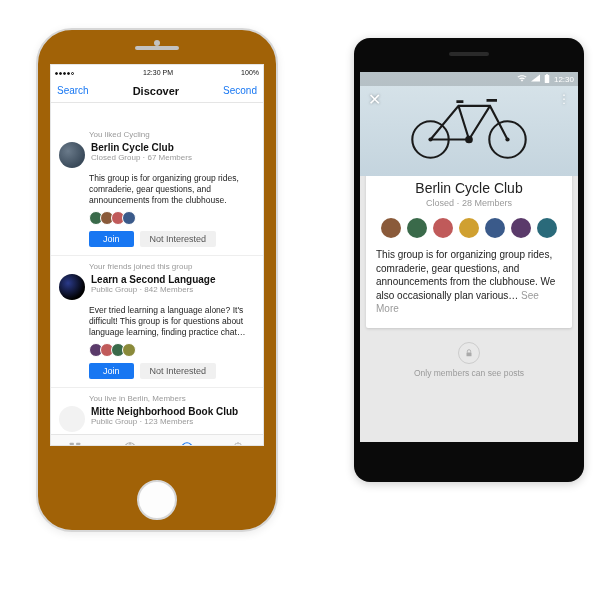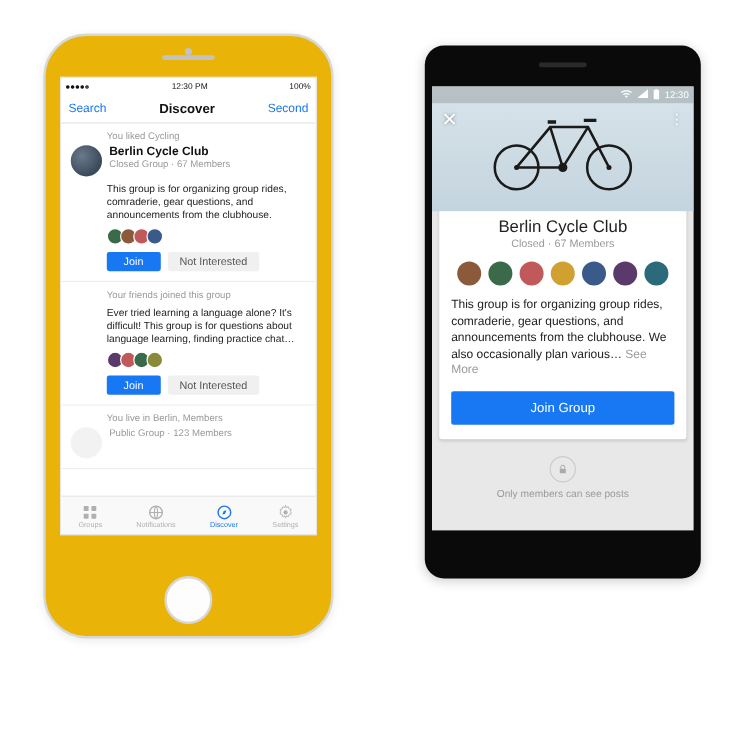--- a/index.html
+++ b/index.html
@@ -7,21 +7,21 @@
     width: 616px; height: 616px;
     background: #fff;
     font-family: -apple-system, "Helvetica Neue", Arial, sans-serif;
     position: relative; overflow: hidden;
   }
 
   
   .iphone {
     position: absolute; left: 36px; top: 28px;
     width: 242px; height: 504px;
-    background: #eab308;
+    background: #a16207;
     border: 2px solid #d7d7d7;
     border-radius: 36px;
     display: flex; flex-direction: column; align-items: center;
     box-shadow: 0 2px 8px rgba(0,0,0,0.08);
   }
   .iphone .speaker { width: 44px; height: 4px; background: #c2c2c2; border-radius: 2px; margin-top: 16px; }
   .iphone .camera  { width: 6px; height: 6px; background: #c2c2c2; border-radius: 50%; position: absolute; top: 10px; }
   .iphone .home    { width: 40px; height: 40px; border: 2px solid #d7d7d7; border-radius: 50%; background: #fdfdfd; position: absolute; bottom: 10px; }
 
   .iphone .screen {
@@ -37,21 +37,21 @@
   .ios-statusbar .dots span { width:3px;height:3px;border:0.5px solid #111;border-radius:50%;display:inline-block;margin-right:1px;background:#111;}
   .ios-statusbar .dots span.empty{background:transparent;}
 
   .ios-nav {
     height: 24px; border-bottom: 1px solid #e5e5e5;
     display: flex; justify-content: space-between; align-items: center; padding: 0 6px;
   }
   .ios-nav .link { color: #1877f2; font-size: 10px; }
   .ios-nav .title { font-size: 11px; font-weight: 600; color:#111;}
 
-  .ios-content { height: 310px; overflow: hidden; }
+  .ios-content { height: 310px; overflow: hidden; margin-top: 21px; }
   .card { padding: 6px 8px 8px 8px; border-bottom: 1px solid #eee; }
   .card .reason { font-size: 8px; color: #9a9a9a; margin: 0 0 3px 30px; }
   .card .row1 { display:flex; gap:6px; align-items: flex-start;}
   .card .avatar {
     width: 26px; height: 26px; border-radius: 50%; flex: none;
   }
   .card .avatar.a1 { background: radial-gradient(circle at 35% 35%, #6a7a8a 0%, #3a4a5a 70%); }
   .card .avatar.a2 { background: radial-gradient(circle at 35% 35%, #2a3a8a 0%, #000 70%); }
   .card .avatar.a3 { background: #f2f2f2; }
   .card .gname { font-size: 10px; font-weight: 600; color:#111;}
@@ -174,38 +174,46 @@
             <span style="background:#3a5a8a"></span>
         </div>
         <div class="actions">
           <button class="btn-join">Join</button>
           <button class="btn-not">Not Interested</button>
         </div>
       </div>
 
       <div class="card">
         <div class="reason">Your friends joined this group</div>
+        <div class="row1">
+          <div class="avatar a2"></div>
+          <div>
+            <div class="gname">Learn a Second Language</div>
+            <div class="gmeta">Public Group · 842 Members</div>
+          </div>
+        </div>
         <div class="desc">Ever tried learning a language alone? It's difficult! This group is for questions about language learning, finding practice chat…</div>
         <div class="faces">
           <span style="background:#5a3a6a"></span>
             <span style="background:#c05a5a"></span>
             <span style="background:#3a6a4a"></span>
             <span style="background:#8a8a3a"></span>
         </div>
         <div class="actions">
           <button class="btn-join">Join</button>
           <button class="btn-not">Not Interested</button>
         </div>
       </div>
 
       <div class="card">
         <div class="reason">You live in Berlin, Members</div>
         <div class="row1">
           <div class="avatar a3"></div>
           <div>
+            <div class="gname">Mitte Neighborhood Book Club</div>
             <div class="gmeta">Public Group · 123 Members</div>
           </div>
         </div>
       </div>
 
     </div>
 
     <div class="ios-tabbar">
       <div class="tab">
         <svg class="ico" viewBox="0 0 24 24" fill="currentColor">
@@ -281,34 +289,33 @@
             <circle cx="100" cy="80" r="4" fill="#1a1a1a"></circle>
           </g>
           <circle cx="45" cy="80" r="3" fill="#1a1a1a"></circle>
           <circle cx="155" cy="80" r="3" fill="#1a1a1a"></circle>
         </svg>
       </div>
     </div>
 
     <div class="and-sheet">
       <div class="title">Berlin Cycle Club</div>
-      <div class="meta">Closed · 67 Members</div>
+      <div class="meta">Closed · 28 Members</div>
       <div class="members">
         <span style="background:#8a5a3a"></span>
         <span style="background:#3a6a4a"></span>
         <span style="background:#c05a5a"></span>
         <span style="background:#d0a030"></span>
         <span style="background:#3a5a8a"></span>
         <span style="background:#5a3a6a"></span>
         <span style="background:#2a6a7a"></span>
       </div>
       <div class="desc">
         <span>This group is for organizing group rides, comraderie, gear questions, and announcements from the clubhouse. We also occasionally plan various…</span><span class="seemore"> See More</span>
       </div>
-      <button class="joinbtn">Join Group</button>
     </div>
 
     <div class="and-private">
       <div class="lockcirc">
         <svg width="10" height="10" viewBox="0 0 24 24" fill="#aaa">
             <rect x="6" y="11" width="12" height="9" rx="1"></rect>
             <path d="M8 11V8a4 4 0 0 1 8 0v3" fill="none" stroke="#aaa" stroke-width="2"></path>
           </svg>
       </div>
       <div class="txt">Only members can see posts</div>

